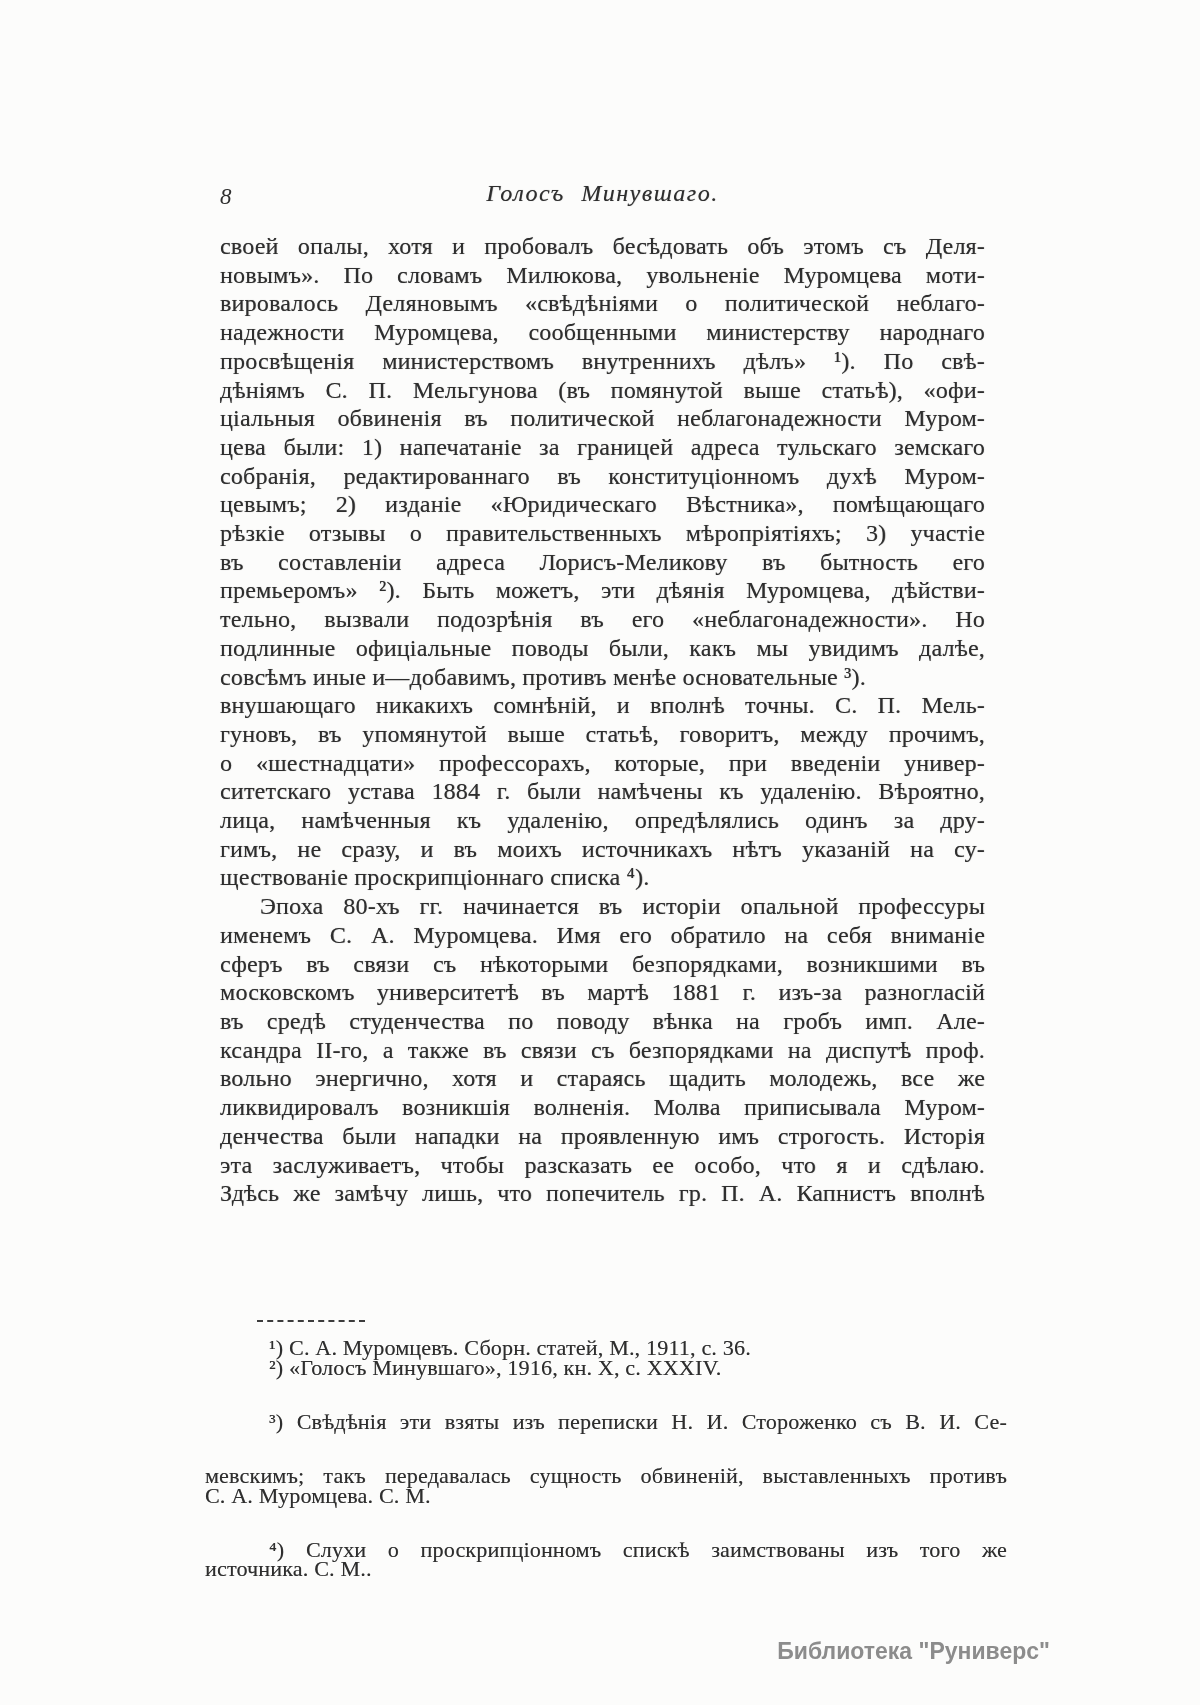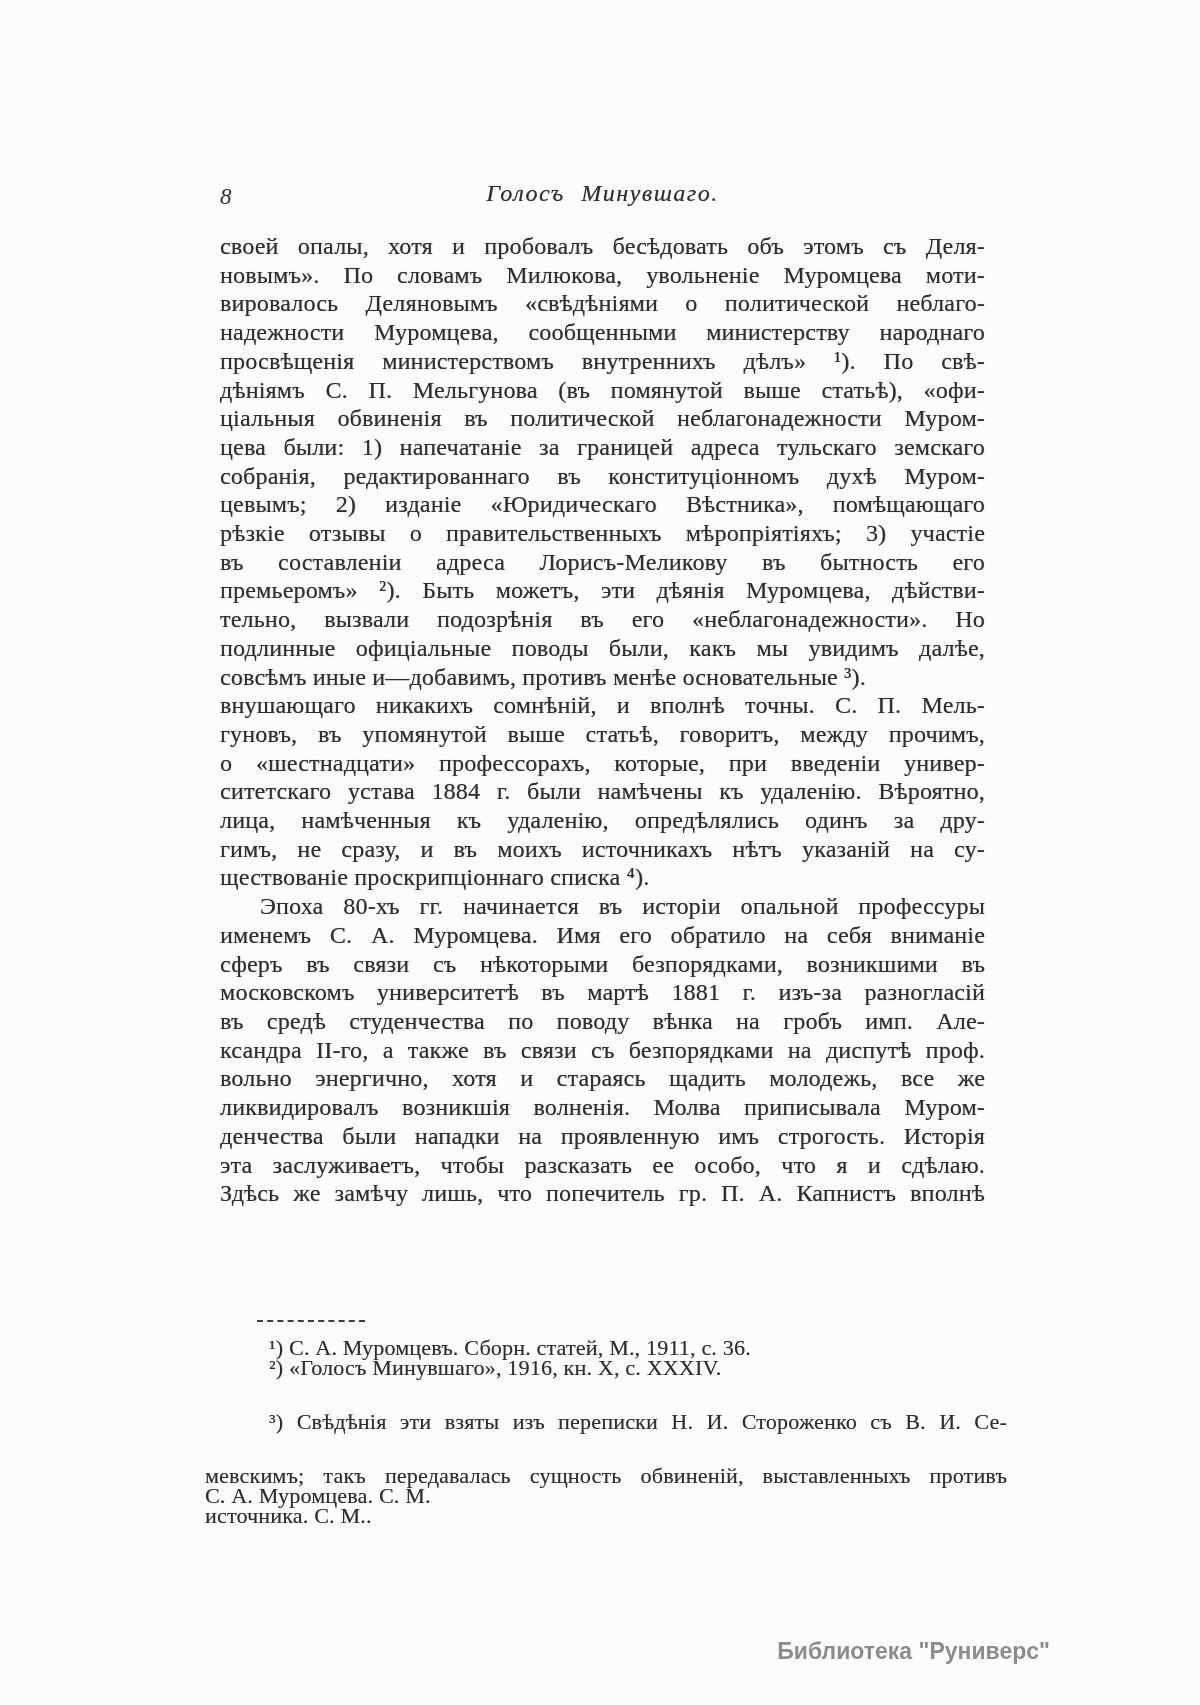--- a/index.html
+++ b/index.html
@@ -100,18 +100,19 @@
     </div>
 
   <div class="fnsep"></div>
 
   <div class="footnotes">
       <div class="fline find">¹) С. А. Муромцевъ. Сборн. статей, М., 1911, с. 36.</div>
       <div class="fline find">²) «Голосъ Минувшаго», 1916, кн. X, с. XXXIV.</div>
       <div class="fline j find">³) Свѣдѣнія эти взяты изъ переписки Н. И. Стороженко съ В. И. Се-</div>
       <div class="fline j">мевскимъ; такъ передавалась сущность обвиненій, выставленныхъ противъ</div>
       <div class="fline">С. А. Муромцева. С. М.</div>
+      <div class="fline j find">⁴) Слухи о проскрипціонномъ спискѣ заимствованы изъ того же</div>
       <div class="fline">источника. С. М..</div>
     </div>
 
   <div class="watermark">Библиотека "Руниверс"</div>
 
 </div>
 
 </body></html>

